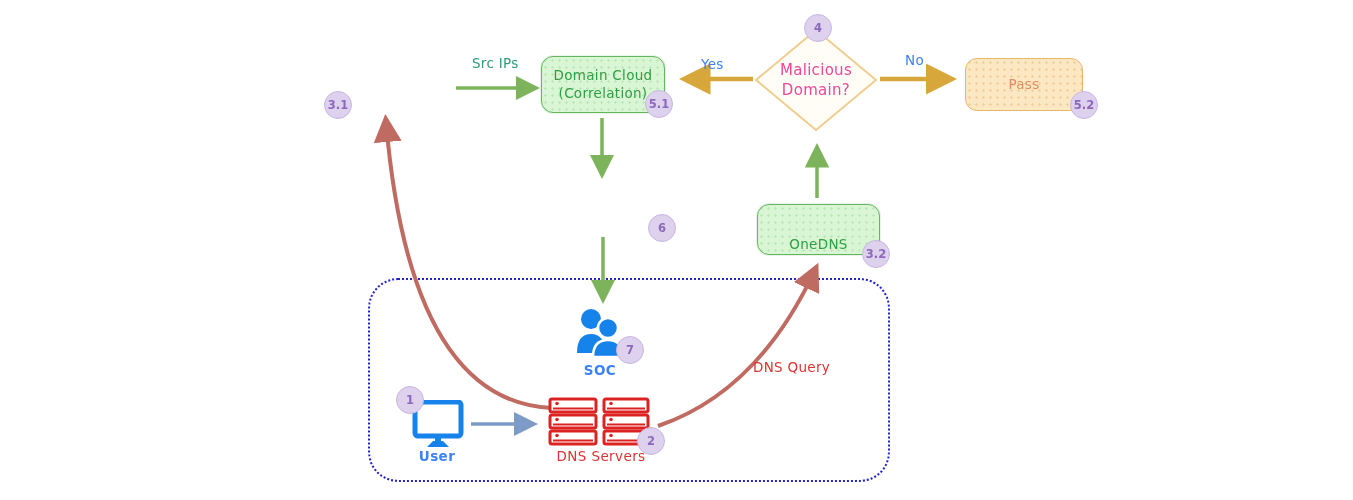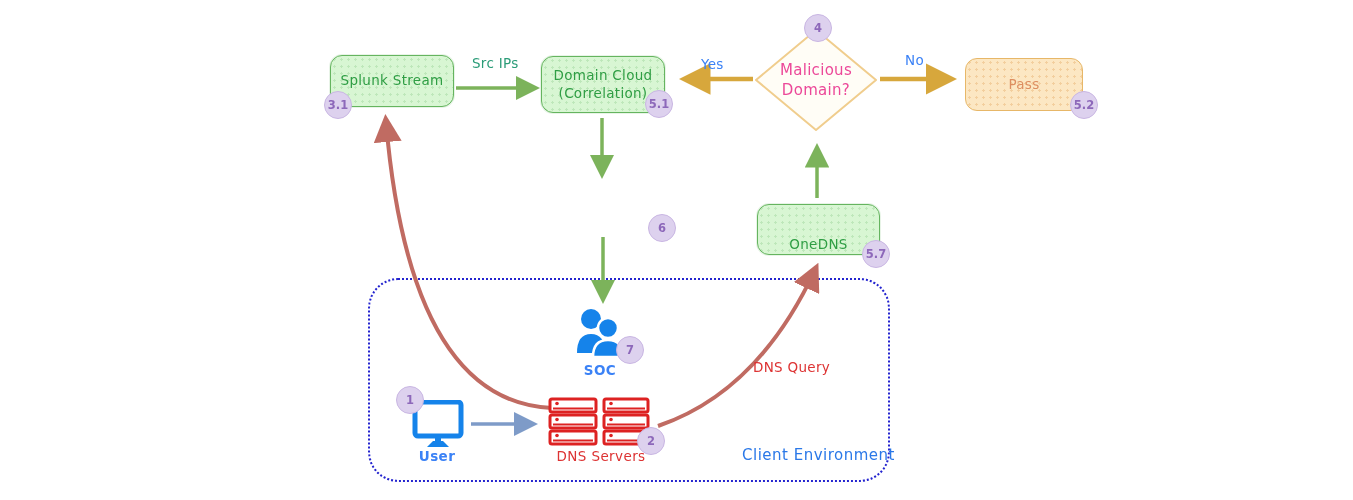--- a/index.html
+++ b/index.html
@@ -42,21 +42,20 @@
   .env-label{position:absolute;z-index:2;font-size:15px;color:#2a78e8;letter-spacing:.5px;}
   .icon-node{position:absolute;z-index:2;}
   .icon-label{position:absolute;z-index:2;font-size:13.5px;text-align:center;letter-spacing:.4px;}
 </style>
 </head>
 <body>
 
 <div class="canvas">
 
   <div class="env-box" style="left:368px;top:278px;width:518px;height:200px;"></div>
-  <div class="env-label" style="left:742px;top:446px;">Client Environment</div>
 
   <svg class="edges-svg" viewBox="0 0 1353 500">
     <defs>
       <marker id="mk-green" markerWidth="7" markerHeight="7" refX="5" refY="3.5" orient="auto">
         <path d="M0,0 L7,3.5 L0,7 Z" fill="#7cb35b"></path>
       </marker>
       <marker id="mk-gold" markerWidth="7" markerHeight="7" refX="5" refY="3.5" orient="auto">
         <path d="M0,0 L7,3.5 L0,7 Z" fill="#d7a73c"></path>
       </marker>
       <marker id="mk-red" markerWidth="7" markerHeight="7" refX="5" refY="3.5" orient="auto">
@@ -70,23 +69,20 @@
     <path d="M602,118 L602,172" stroke="#7cb35b" stroke-width="3.5" fill="none" marker-end="url(#mk-green)"></path>
     <path d="M603,237 L603,297" stroke="#7cb35b" stroke-width="3.5" fill="none" marker-end="url(#mk-green)"></path>
     <path d="M817,198 L817,150" stroke="#7cb35b" stroke-width="3.5" fill="none" marker-end="url(#mk-green)"></path>
     <path d="M753,79 L688,79" stroke="#d7a73c" stroke-width="4.5" fill="none" marker-end="url(#mk-gold)"></path>
     <path d="M880,79 L948,79" stroke="#d7a73c" stroke-width="4.5" fill="none" marker-end="url(#mk-gold)"></path>
     <path d="M471,424 L531,424" stroke="#7e9bc8" stroke-width="3.5" fill="none" marker-end="url(#mk-steel)"></path>
     <path d="M552,408 Q410,402 386,122" stroke="#c06b62" stroke-width="4" fill="none" marker-end="url(#mk-red)"></path>
     <path d="M658,426 Q758,392 815,270" stroke="#c06b62" stroke-width="4" fill="none" marker-end="url(#mk-red)"></path>
   </svg>
 
-  <div class="node node-green" style="left:330px;top:55px;width:122px;height:50px;">
-    <span>Splunk Stream</span>
-  </div>
   <div class="badge" style="left:324px;top:91px;">3.1</div>
 
   <div class="node node-green" style="left:541px;top:56px;width:122px;height:55px;">
     <span>Domain Cloud</span>
     <span>(Correlation)</span>
   </div>
   <div class="badge" style="left:645px;top:90px;">5.1</div>
 
   <div class="diamond-wrap" style="left:754px;top:28px;width:124px;height:104px;">
     <svg width="124" height="104" viewBox="0 0 124 104">
@@ -102,21 +98,21 @@
   <div class="node node-orange" style="left:965px;top:58px;width:116px;height:51px;">
     <span>Pass</span>
   </div>
   <div class="badge" style="left:1070px;top:91px;">5.2</div>
 
   <div class="badge" style="left:648px;top:214px;">6</div>
 
   <div class="node node-green" style="left:757px;top:204px;width:121px;height:49px;justify-content:flex-end;">
     <span>OneDNS</span>
   </div>
-  <div class="badge" style="left:862px;top:240px;">5.7</div>
+  <div class="badge" style="left:862px;top:240px;">3.2</div>
 
   <div class="icon-node" style="left:574px;top:306px;width:52px;height:52px;">
     <svg width="52" height="52" viewBox="0 0 52 52">
       <circle cx="17" cy="13" r="10" fill="#1583ea"></circle>
       <path d="M3,47 q0,-19 14,-19 q14,0 14,19 z" fill="#1583ea"></path>
       <circle cx="34" cy="22" r="10" fill="#1583ea" stroke="#ffffff" stroke-width="2.5"></circle>
       <path d="M19,51 q0,-17 15,-17 q15,0 15,17 z" fill="#1583ea" stroke="#ffffff" stroke-width="2.5"></path>
     </svg>
   </div>
   <div class="badge" style="left:616px;top:336px;">7</div>

